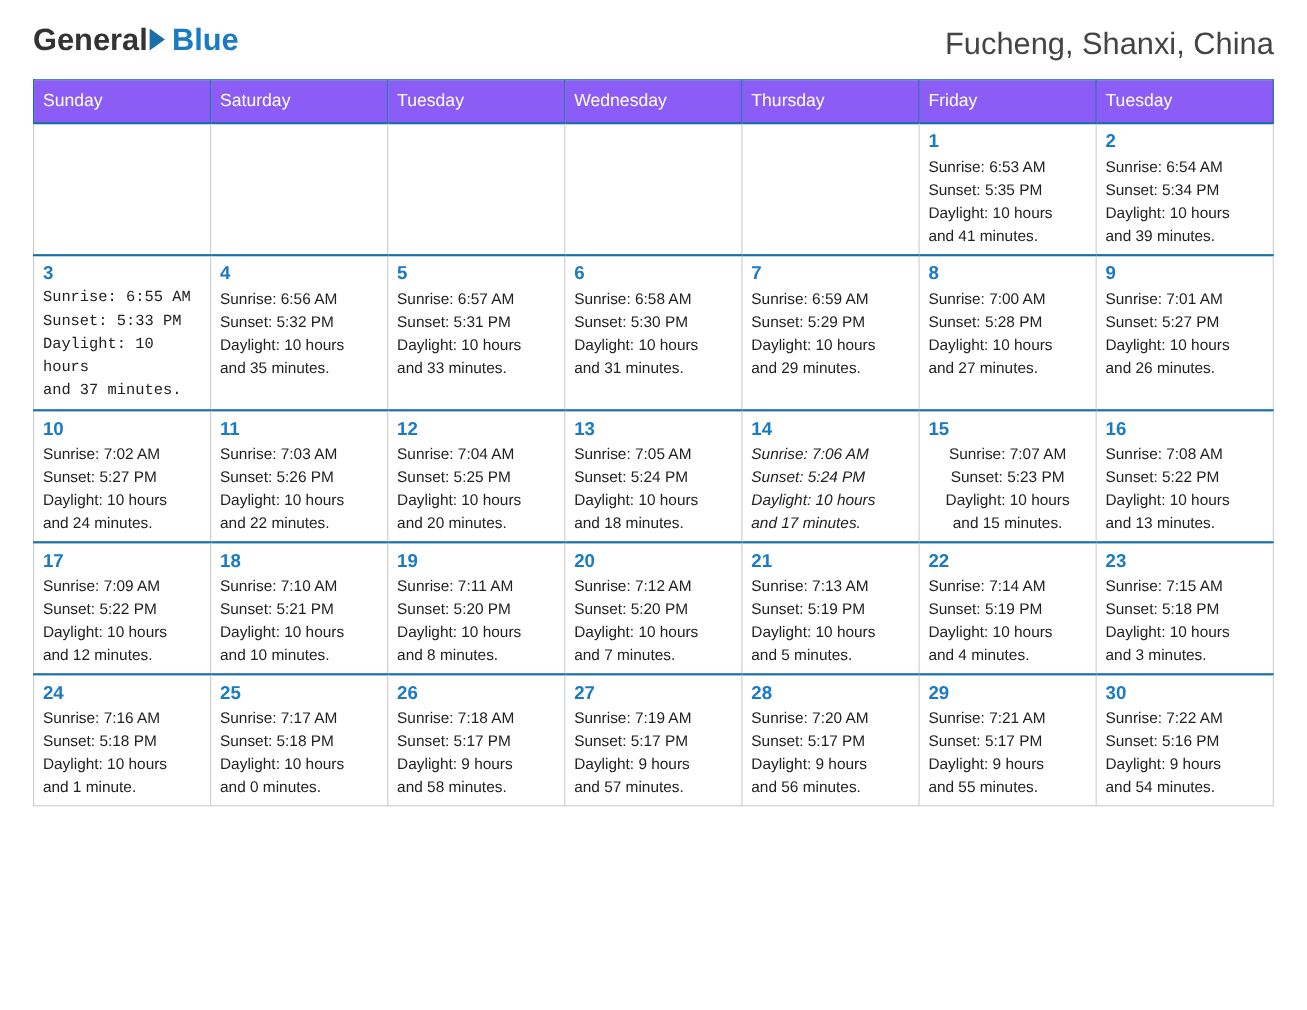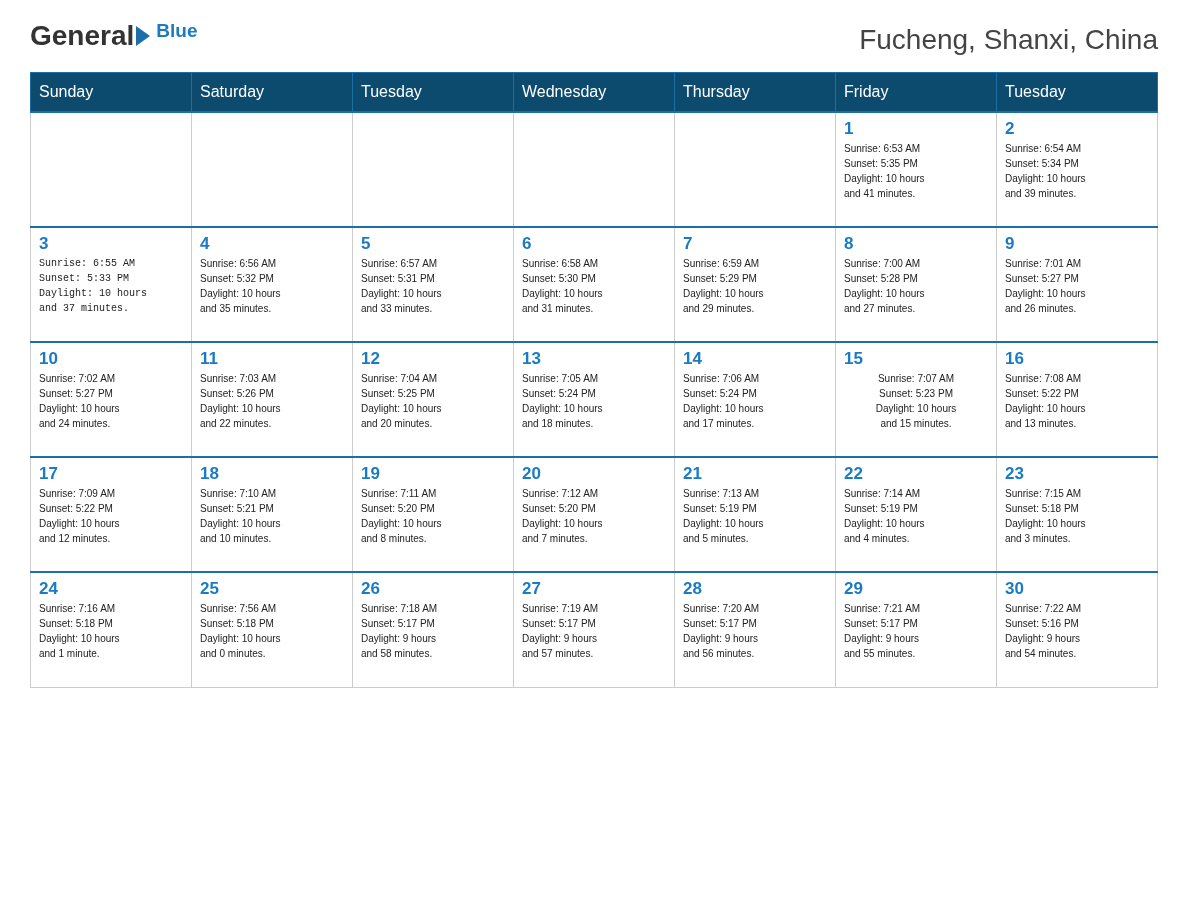--- a/index.html
+++ b/index.html
@@ -32,21 +32,21 @@
     .logo-arrow {
       width: 0; height: 0;
       border-left: 14px solid #1a6fa8;
       border-top: 10px solid transparent;
       border-bottom: 10px solid transparent;
       margin: 0 2px;
       display: inline-block;
     }
     .logo-blue {
       color: #1a7bc4;
-      font-size: 19px;
+      font-size: 28px;
       font-weight: bold;
     }
     .title-area {
       text-align: right;
     }
     .month-title {
       font-size: 52px;
       font-weight: bold;
       color: #222;
       line-height: 1.1;
@@ -55,21 +55,21 @@
       font-size: 28px;
       color: #444;
       margin-top: 4px;
     }
     .calendar-table {
       width: 100%;
       border-collapse: collapse;
       table-layout: fixed;
     }
     .calendar-table th {
-      background-color: #0c4a6e;
+      background-color: #8b5cf6;
       color: #fff;
       padding: 10px 8px;
       text-align: left;
       font-size: 16px;
       font-weight: normal;
       border: 1px solid #1a6fa8;
     }
     .calendar-table td {
       border: 1px solid #ccc;
       vertical-align: top;
@@ -79,21 +79,21 @@
       font-size: 13px;
     }
     .day-number {
       font-size: 17px;
       color: #1a7bc4;
       font-weight: bold;
       display: block;
       margin-bottom: 2px;
     }
     .day-info {
-      font-size: 10px;
+      font-size: 14px;
       color: #222;
       line-height: 1.5;
     }
     .empty-cell {
       background: #fff;
     }
     tr td:first-child .day-number,
     tr td:last-child .day-number {
       
     }
@@ -228,21 +228,21 @@
         </td>
         <td>
           <span class="day-number">13</span>
           <div class="day-info" style="white-space: pre-line;">Sunrise: 7:05 AM
 Sunset: 5:24 PM
 Daylight: 10 hours
 and 18 minutes.</div>
         </td>
         <td>
           <span class="day-number">14</span>
-          <div class="day-info" style="white-space: pre-line;">Sunrise: 7:06 AM
+          <div class="day-info" style="white-space: pre-line; font-style: italic;">Sunrise: 7:06 AM
 Sunset: 5:24 PM
 Daylight: 10 hours
 and 17 minutes.</div>
         </td>
         <td>
           <span class="day-number">15</span>
           <div class="day-info" style="white-space: pre-line; text-align: center;">Sunrise: 7:07 AM
 Sunset: 5:23 PM
 Daylight: 10 hours
 and 15 minutes.</div>
@@ -309,21 +309,21 @@
       <tr class="week-row">
         <td>
           <span class="day-number">24</span>
           <div class="day-info" style="white-space: pre-line;">Sunrise: 7:16 AM
 Sunset: 5:18 PM
 Daylight: 10 hours
 and 1 minute.</div>
         </td>
         <td>
           <span class="day-number">25</span>
-          <div class="day-info" style="white-space: pre-line;">Sunrise: 7:56 AM
+          <div class="day-info" style="white-space: pre-line;">Sunrise: 7:17 AM
 Sunset: 5:18 PM
 Daylight: 10 hours
 and 0 minutes.</div>
         </td>
         <td>
           <span class="day-number">26</span>
           <div class="day-info" style="white-space: pre-line;">Sunrise: 7:18 AM
 Sunset: 5:17 PM
 Daylight: 9 hours
 and 58 minutes.</div>

